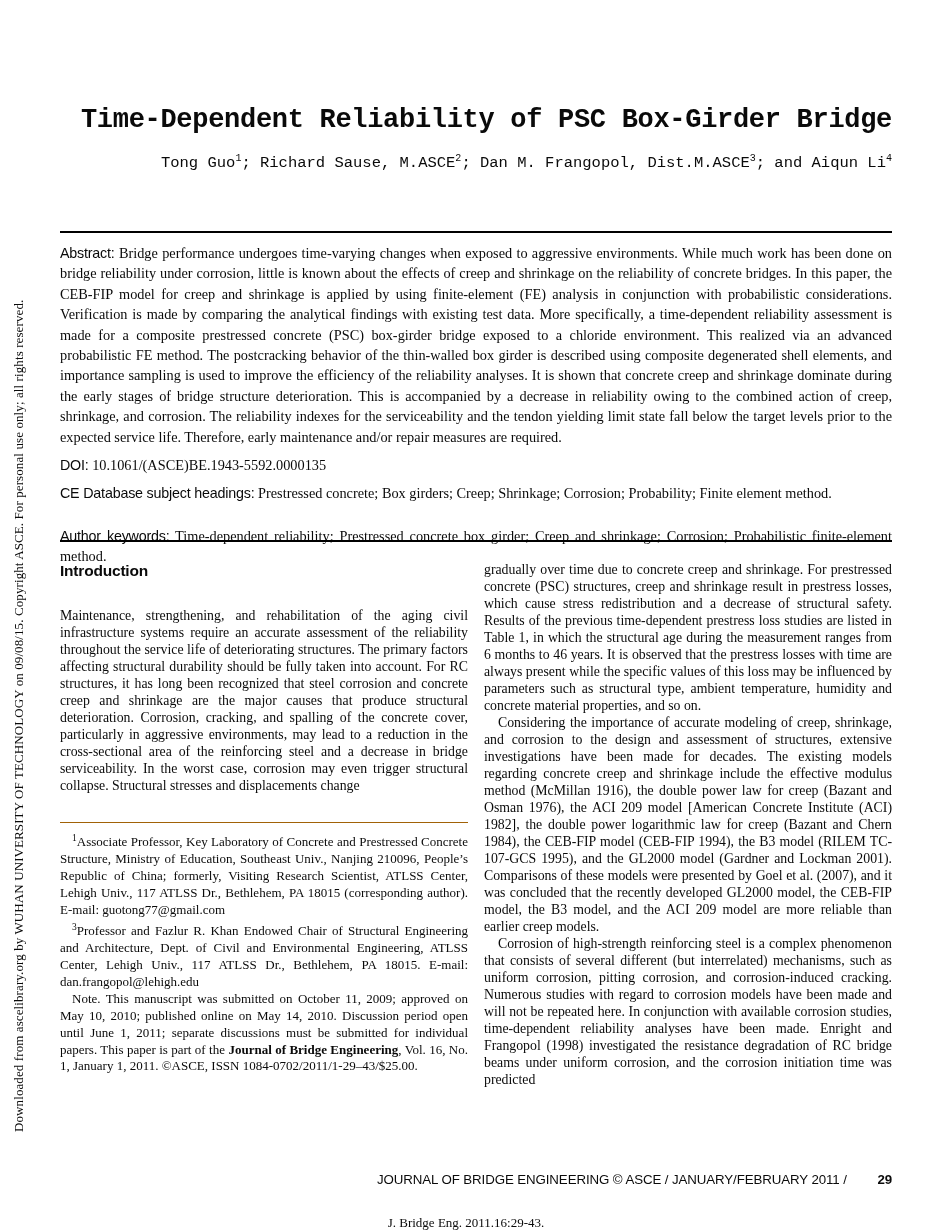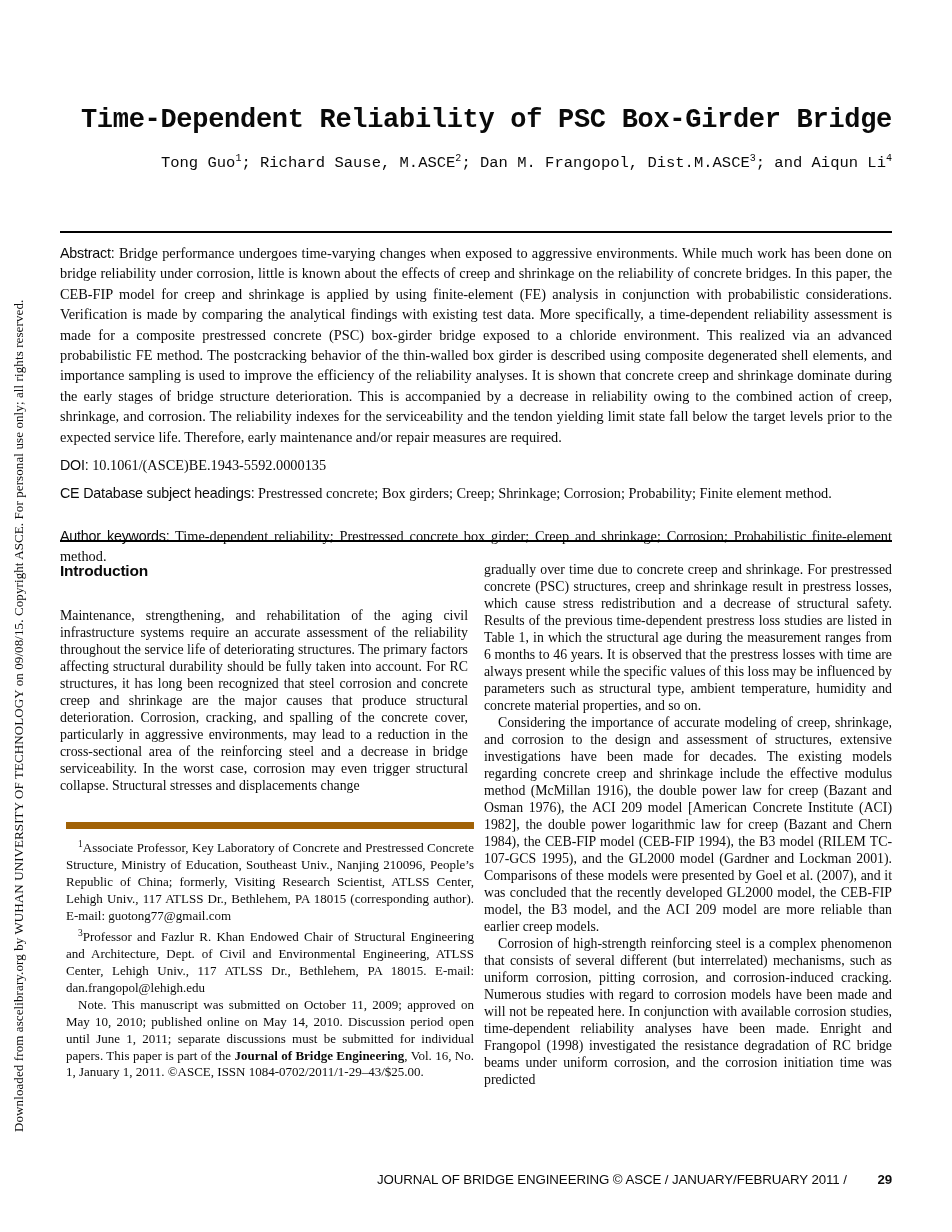--- a/index.html
+++ b/index.html
@@ -80,24 +80,24 @@
     font-weight: bold;
     font-size: 15.5px;
     line-height: 19px;
     margin-bottom: 27px;
     letter-spacing: -0.2px;
   }
   .body-text { font-size: 13.8px; line-height: 17px; text-align: justify; }
   .body-text + .body-text { text-indent: 14px; }
   .footnotes {
     position: absolute;
-    left: 66px;
+    left: 60px;
     top: 822px;
     width: 408px;
-    border-top: 7px solid #a16207;
+    border-top: 1px solid #a16207;
     padding-top: 7px;
   }
   .footnotes p {
     font-size: 13px;
     line-height: 16.9px;
     text-align: justify;
     text-indent: 12px;
   }
   .footnotes sup { font-size: 9.5px; }
   .journal-title { font-weight: bold; }
@@ -160,14 +160,15 @@
   <section class="footnotes">
     <p><sup>1</sup><span>Associate Professor, Key Laboratory of Concrete and Prestressed Concrete Structure, Ministry of Education, Southeast Univ., Nanjing 210096, People’s Republic of China; formerly, Visiting Research Scientist, ATLSS Center, Lehigh Univ., 117 ATLSS Dr., Bethlehem, PA 18015 (corresponding author). E-mail: guotong77@gmail.com</span></p>
     <p><sup>3</sup><span>Professor and Fazlur R. Khan Endowed Chair of Structural Engineering and Architecture, Dept. of Civil and Environmental Engineering, ATLSS Center, Lehigh Univ., 117 ATLSS Dr., Bethlehem, PA 18015. E-mail: dan.frangopol@lehigh.edu</span></p>
     <p class="note"><span>Note. This manuscript was submitted on October 11, 2009; approved on May 10, 2010; published online on May 14, 2010. Discussion period open until June 1, 2011; separate discussions must be submitted for individual papers. This paper is part of the </span><span class="journal-title">Journal of Bridge Engineering</span><span>, Vol. 16, No. 1, January 1, 2011. ©ASCE, ISSN 1084-0702/2011/1-29–43/$25.00.</span></p>
   </section>
 
   <div class="footer-line">
     <span>JOURNAL OF BRIDGE ENGINEERING © ASCE / JANUARY/FEBRUARY 2011 / </span><span class="page-number">29</span>
   </div>
 
+  <div class="citation">J. Bridge Eng. 2011.16:29-43.</div>
 
 </div>
 
 </body></html>

